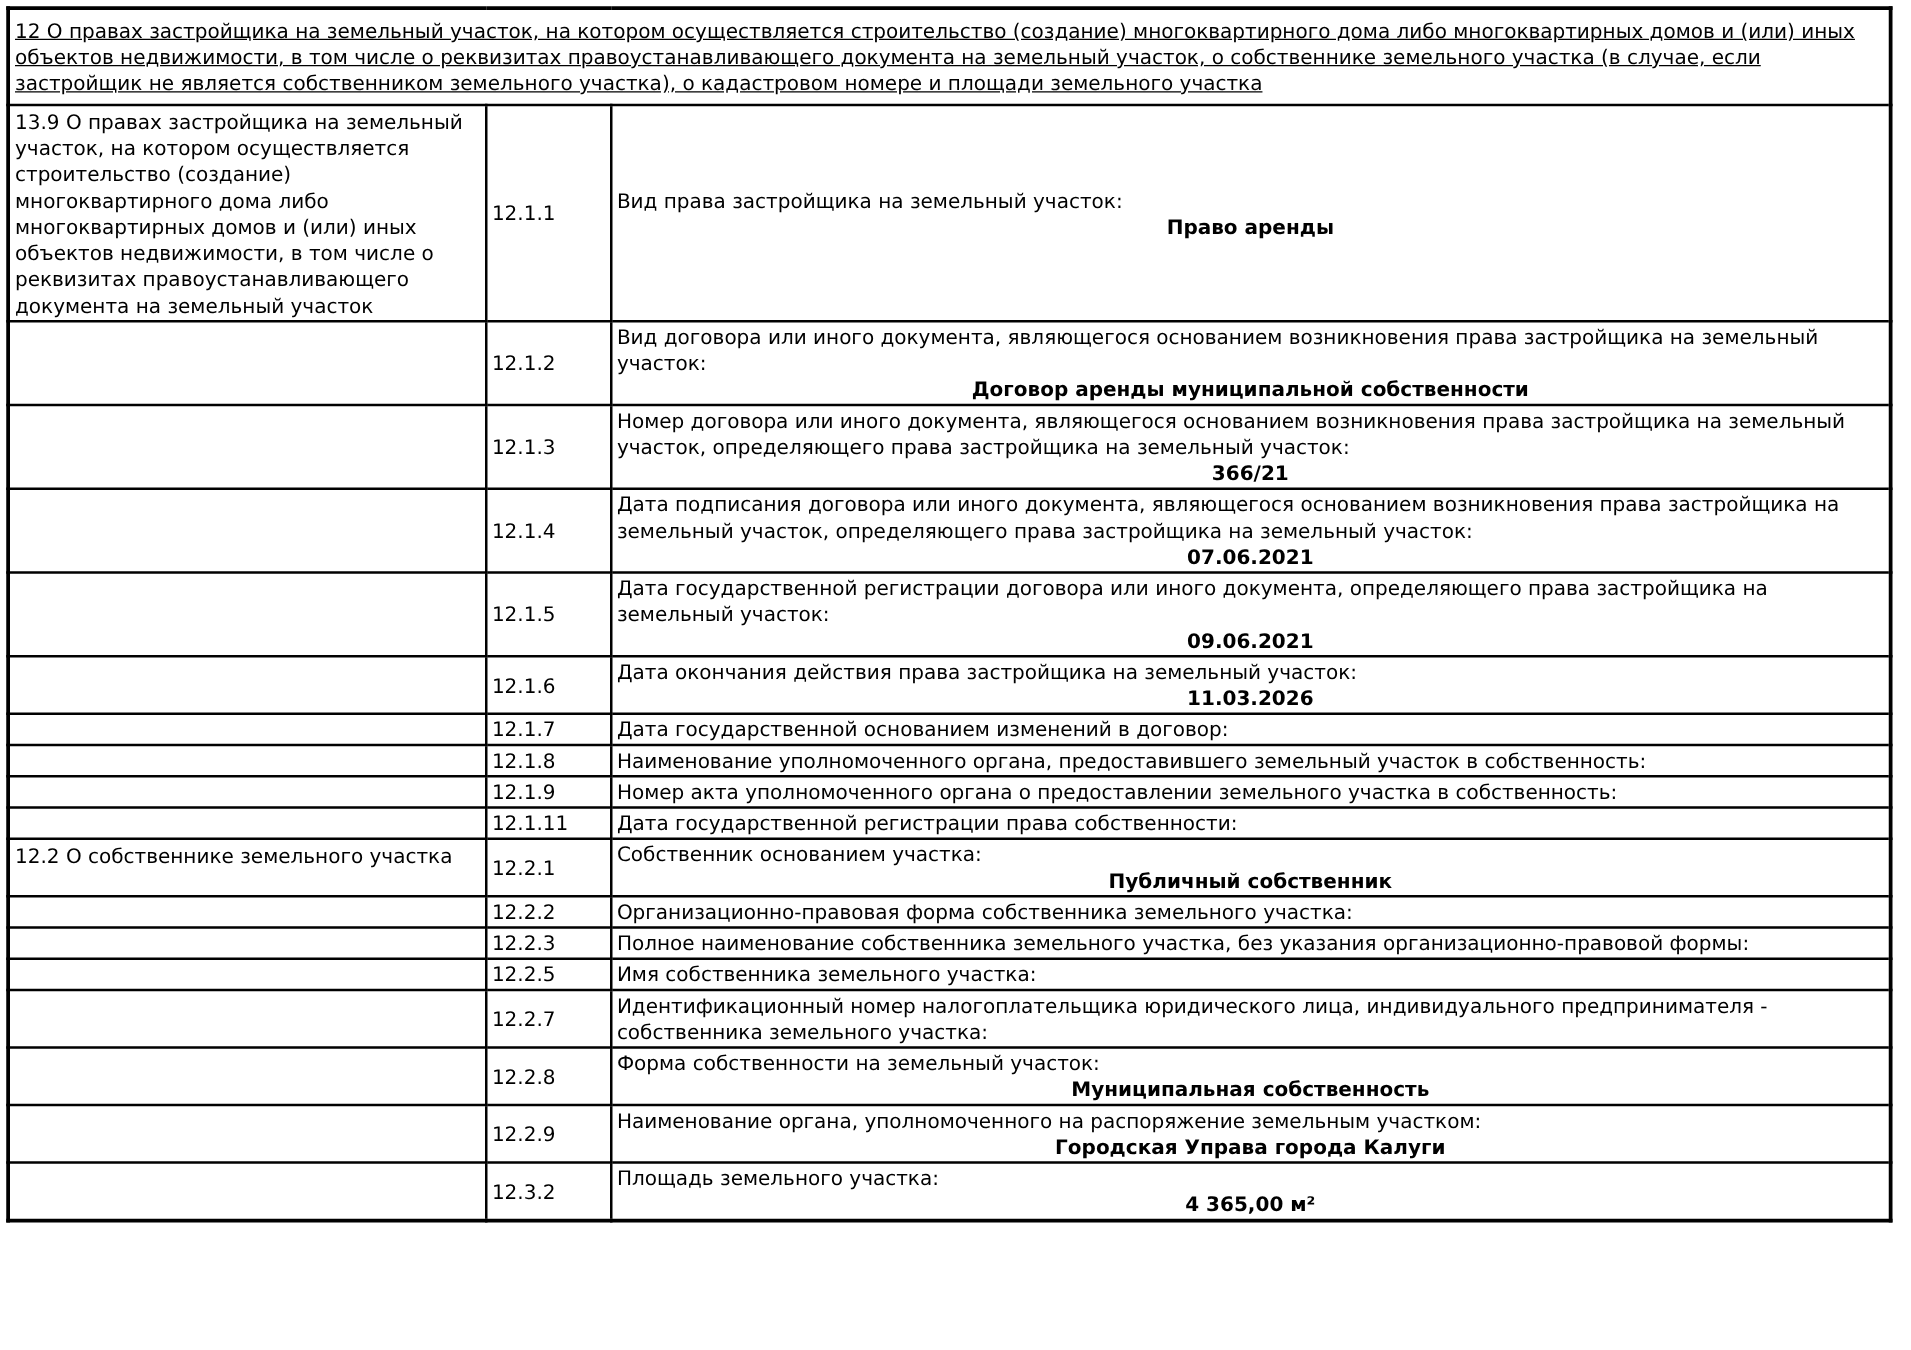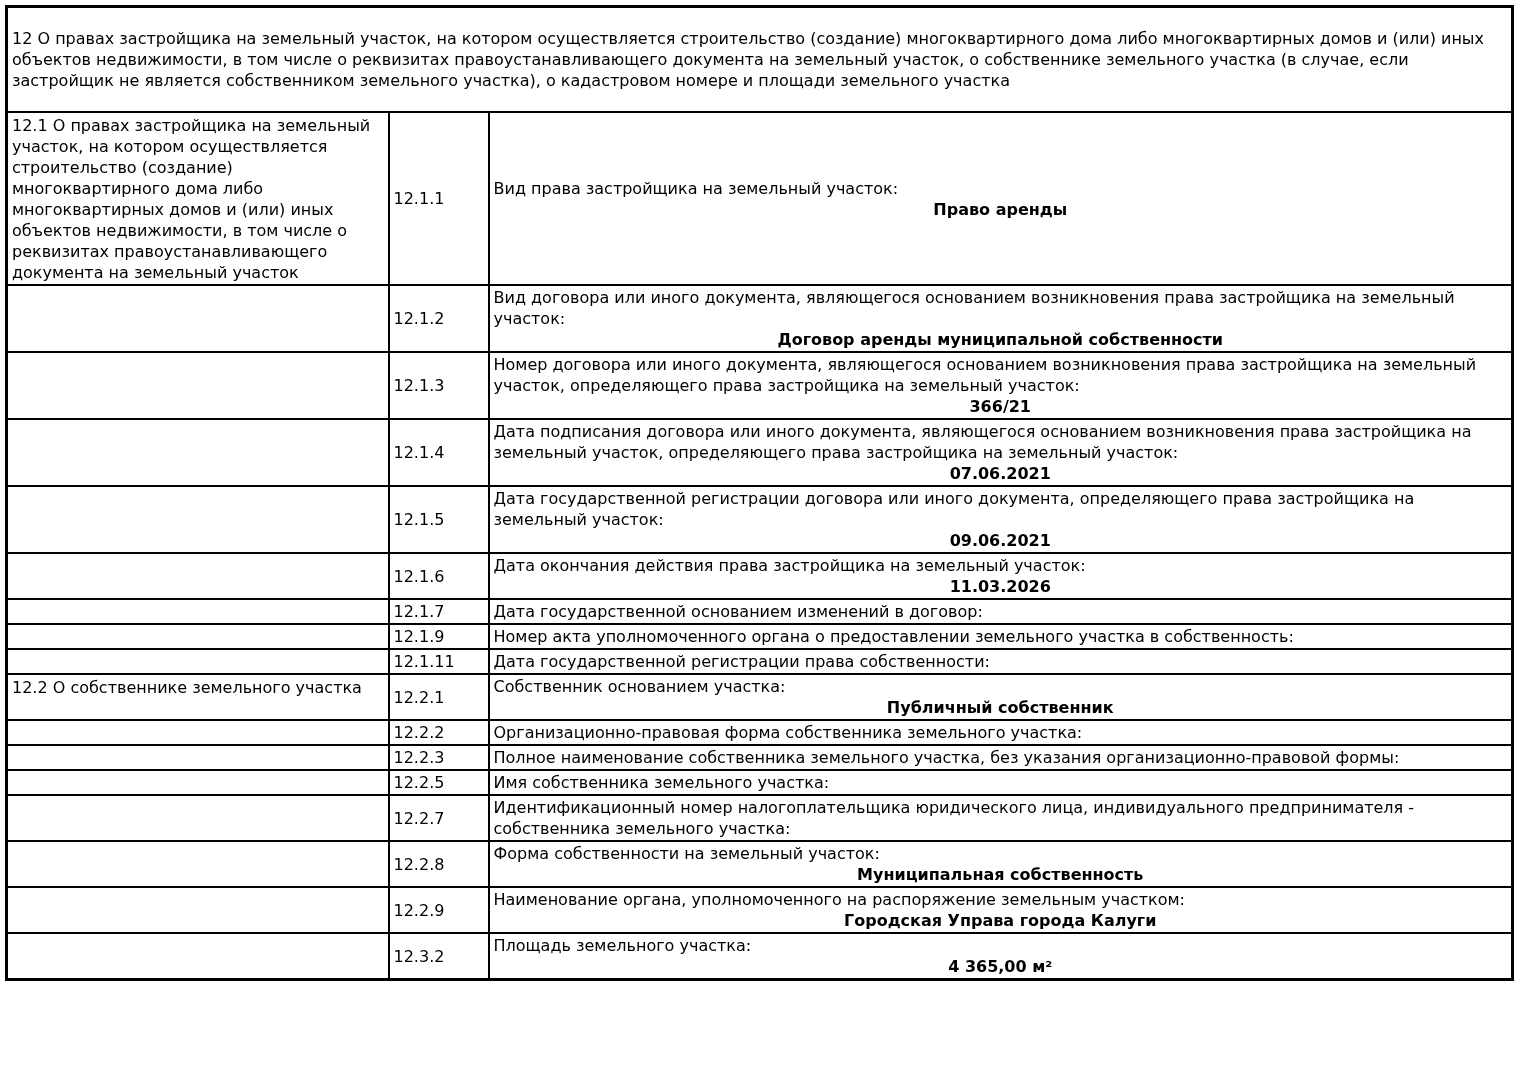--- a/index.html
+++ b/index.html
@@ -26,22 +26,23 @@
     padding: 1px 4px;
     line-height: 21px;
     vertical-align: middle;
     word-wrap: break-word;
   }
   td.c1 {
     vertical-align: top;
     padding-top: 2px;
   }
   tr.hdr-row td {
-    padding: 20px 4px;
+    padding: 6px 4px;
     vertical-align: top;
+    text-decoration: underline;
   }
   .val {
     font-weight: bold;
     text-align: center;
   }
 </style>
 </head>
 <body>
 
 <table class="decl">
@@ -49,21 +50,21 @@
     <col style="width: 382px">
     <col style="width: 100px">
     <col>
   </colgroup>
   <tbody>
     <tr class="hdr-row">
       <td colspan="3">12 О правах застройщика на земельный участок, на котором осуществляется строительство (создание) многоквартирного дома либо многоквартирных домов и (или) иных объектов недвижимости, в том числе о реквизитах правоустанавливающего документа на земельный участок, о собственнике земельного участка (в случае, если застройщик не является собственником земельного участка), о кадастровом номере и площади земельного участка</td>
     </tr>
 
     <tr>
-      <td class="c1">12.1 О правах застройщика на земельный участок, на котором осуществляется строительство (создание) многоквартирного дома либо многоквартирных домов и (или) иных объектов недвижимости, в том числе о реквизитах правоустанавливающего документа на земельный участок</td>
+      <td class="c1">13.9 О правах застройщика на земельный участок, на котором осуществляется строительство (создание) многоквартирного дома либо многоквартирных домов и (или) иных объектов недвижимости, в том числе о реквизитах правоустанавливающего документа на земельный участок</td>
       <td class="c2">12.1.1</td>
       <td class="c3">
         <div>Вид права застройщика на земельный участок:</div>
         <div class="val">Право аренды</div>
       </td>
     </tr>
     <tr>
       <td class="c1"></td>
       <td class="c2">12.1.2</td>
       <td class="c3">
@@ -101,20 +102,28 @@
       <td class="c3">
         <div>Дата окончания действия права застройщика на земельный участок:</div>
         <div class="val">11.03.2026</div>
       </td>
     </tr>
     <tr>
       <td class="c1"></td>
       <td class="c2">12.1.7</td>
       <td class="c3">
         <div>Дата государственной основанием изменений в договор:</div>
+        <div class="val"></div>
+      </td>
+    </tr>
+    <tr>
+      <td class="c1"></td>
+      <td class="c2">12.1.8</td>
+      <td class="c3">
+        <div>Наименование уполномоченного органа, предоставившего земельный участок в собственность:</div>
         <div class="val"></div>
       </td>
     </tr>
     <tr>
       <td class="c1"></td>
       <td class="c2">12.1.9</td>
       <td class="c3">
         <div>Номер акта уполномоченного органа о предоставлении земельного участка в собственность:</div>
         <div class="val"></div>
       </td>

